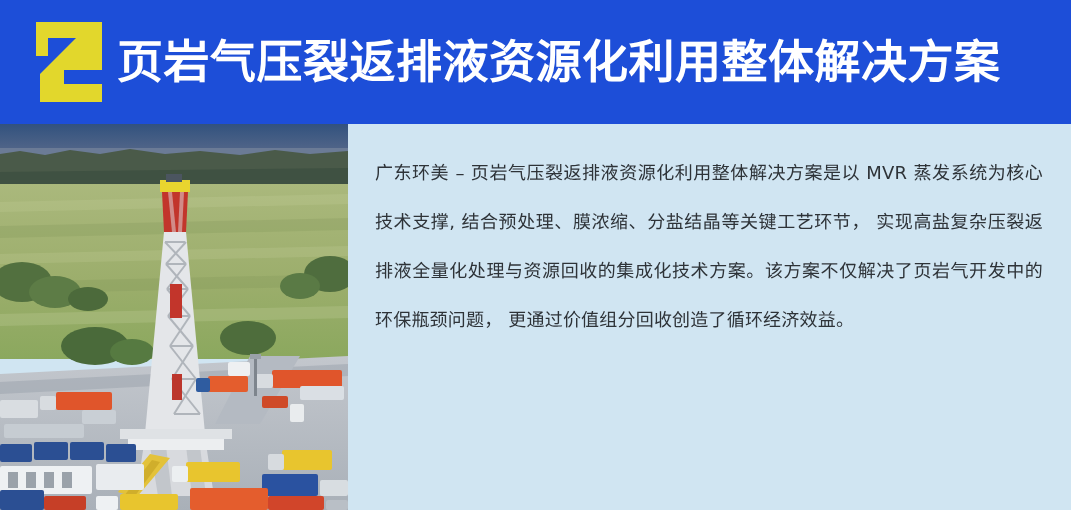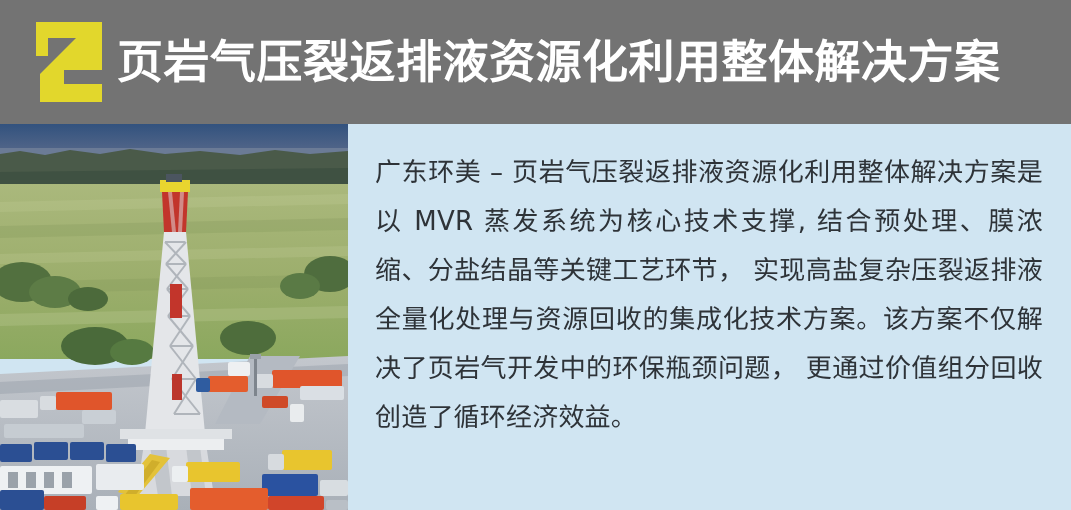--- a/index.html
+++ b/index.html
@@ -19,21 +19,21 @@
     background: #d0e5f2;
   }
 
   
   .header-bar {
     position: absolute;
     left: 0;
     top: 0;
     width: 1071px;
     height: 124px;
-    background: #737373;
+    background: #1d4ed8;
     display: flex;
     align-items: center;
     overflow: hidden;
   }
   .section-number {
     position: relative;
     margin-left: 36px;
     width: 66px;
     height: 80px;
     flex: 0 0 auto;
@@ -71,21 +71,21 @@
     left: 348px;
     top: 124px;
     width: 723px;
     height: 386px;
     background: #d0e5f2;
     box-sizing: border-box;
     padding: 24px 28px 0 27px;
   }
   .body-text {
     color: #2e3338;
-    font-size: 26px;
+    font-size: 18px;
     line-height: 49px;
     text-align: justify;
     text-justify: inter-ideograph;
     font-family: "DejaVu Sans", "Liberation Sans", sans-serif;
     margin: 0;
     letter-spacing: 0.2px;
   }
 </style>
 </head>
 <body>

